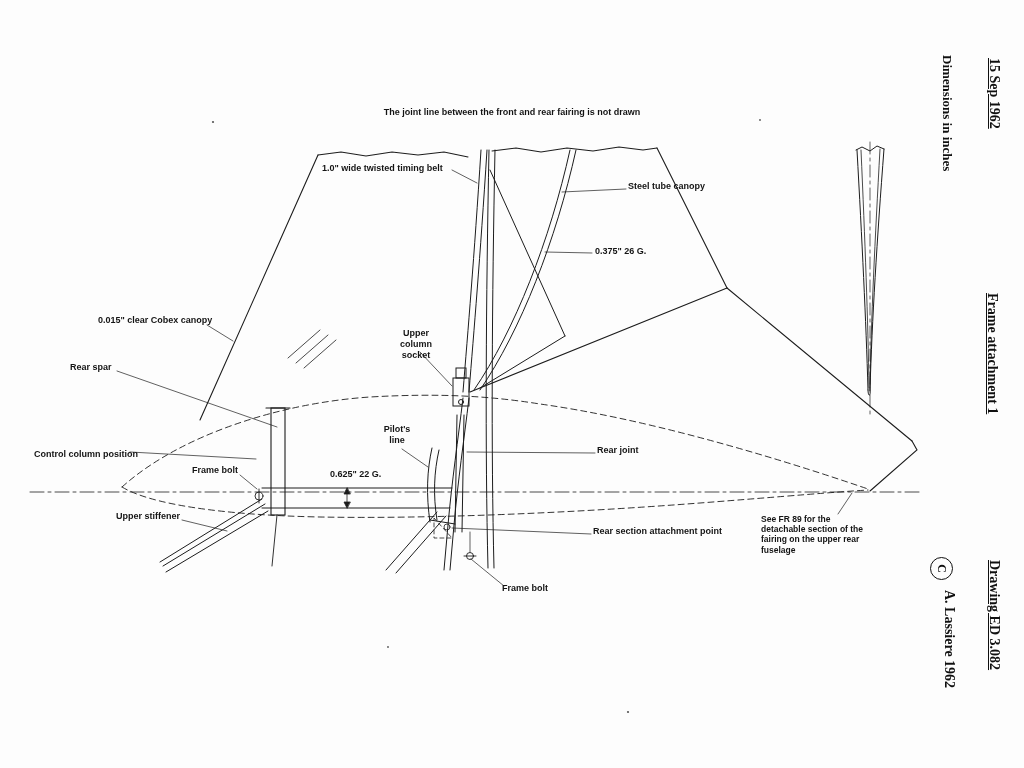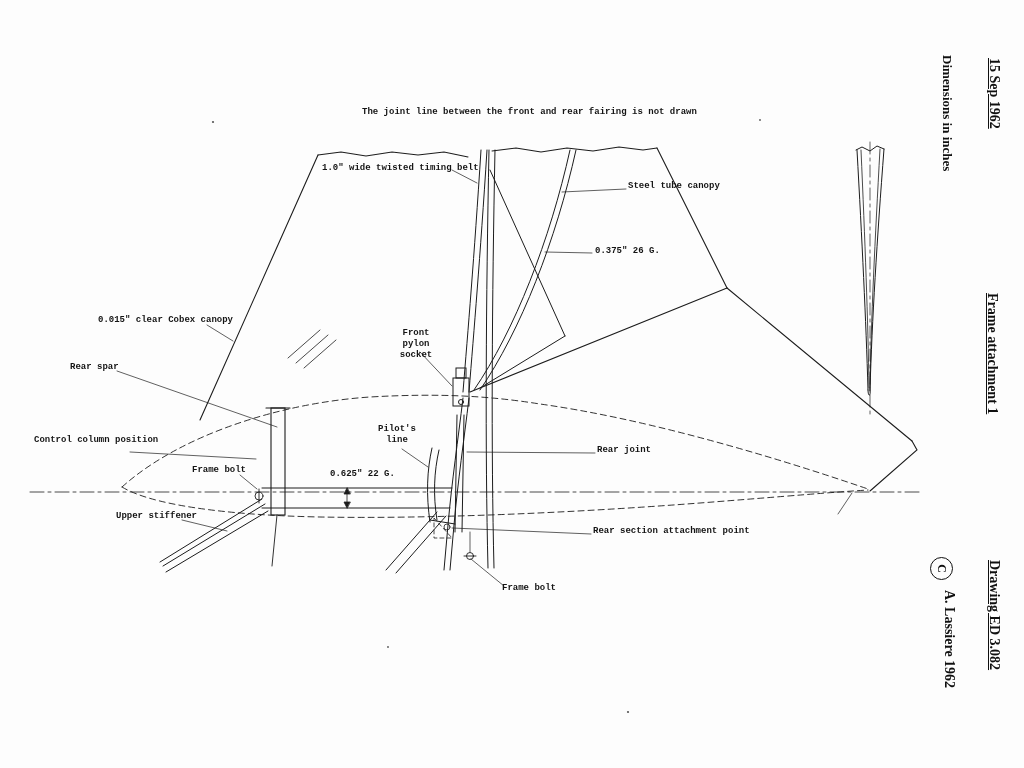--- a/index.html
+++ b/index.html
@@ -2,21 +2,21 @@
 <html><head>
 <meta charset="utf-8">
 <style>
   html,body{margin:0;padding:0;background:#e8e8e8;}
   .page{
     position:relative;width:1024px;height:768px;background:#fdfdfd;
     overflow:hidden;font-family:"Liberation Serif", serif;color:#111;
   }
   svg.linework{position:absolute;left:0;top:0;}
   .lbl{
-    position:absolute;font-family:Liberation Mono, monospace;
+    position:absolute;font-family:Liberation Sans, sans-serif;
     font-weight:bold;font-size:9px;line-height:1.2;color:#141414;
     white-space:nowrap;
   }
   .lbl.wrap{white-space:normal;}
   .vtext{
     position:absolute;transform-origin:0 0;transform:rotate(90deg);
     white-space:nowrap;font-family:"Liberation Serif", serif;
     font-weight:bold;color:#101010;
   }
   .u{text-decoration:underline;}
@@ -172,38 +172,39 @@
   <div class="lbl" style="left:322px;top:163px;">1.0" wide twisted timing belt</div>
 
   <div class="lbl" style="left:628px;top:181px;">Steel tube canopy</div>
 
   <div class="lbl" style="left:595px;top:246px;">0.375"  26 G.</div>
 
   <div class="lbl" style="left:98px;top:315px;">0.015" clear Cobex canopy</div>
 
   <div class="lbl" style="left:70px;top:362px;">Rear spar</div>
 
-  <div class="lbl wrap" style="left:388px;top:328px;width:56px;text-align:center;">Front pylon socket</div>
-
-  <div class="lbl" style="left:34px;top:435px;">Control column position</div>
+  <div class="lbl wrap" style="left:388px;top:328px;width:56px;text-align:center;">Upper column socket</div>
+
+  <div class="lbl" style="left:34px;top:449px;">Control column position</div>
 
   <div class="lbl wrap" style="left:376px;top:424px;width:42px;text-align:center;">Pilot's line</div>
 
   <div class="lbl" style="left:597px;top:445px;">Rear joint</div>
 
   <div class="lbl" style="left:192px;top:465px;">Frame bolt</div>
 
   <div class="lbl" style="left:330px;top:469px;">0.625"  22 G.</div>
 
   <div class="lbl" style="left:116px;top:511px;">Upper stiffener</div>
 
   <div class="lbl" style="left:593px;top:526px;">Rear section attachment point</div>
 
   <div class="lbl" style="left:502px;top:583px;">Frame bolt</div>
 
+  <div class="lbl wrap" style="left:761px;top:514px;width:110px;font-size:8.5px;">See FR 89 for the detachable section of the fairing on the upper rear fuselage</div>
 
   <div class="vtext u" style="left:1002px;top:58px;font-size:14px;">15 Sep 1962</div>
 
   <div class="vtext" style="left:955px;top:55px;font-size:13px;">Dimensions in inches</div>
 
   <div class="vtext u" style="left:1000px;top:293px;font-size:14px;">Frame attachment 1</div>
 
   <div class="vtext u" style="left:1002px;top:560px;font-size:14px;">Drawing ED 3.082</div>
 
   <div class="copyright" style="left:930px;top:557px;">C</div>

